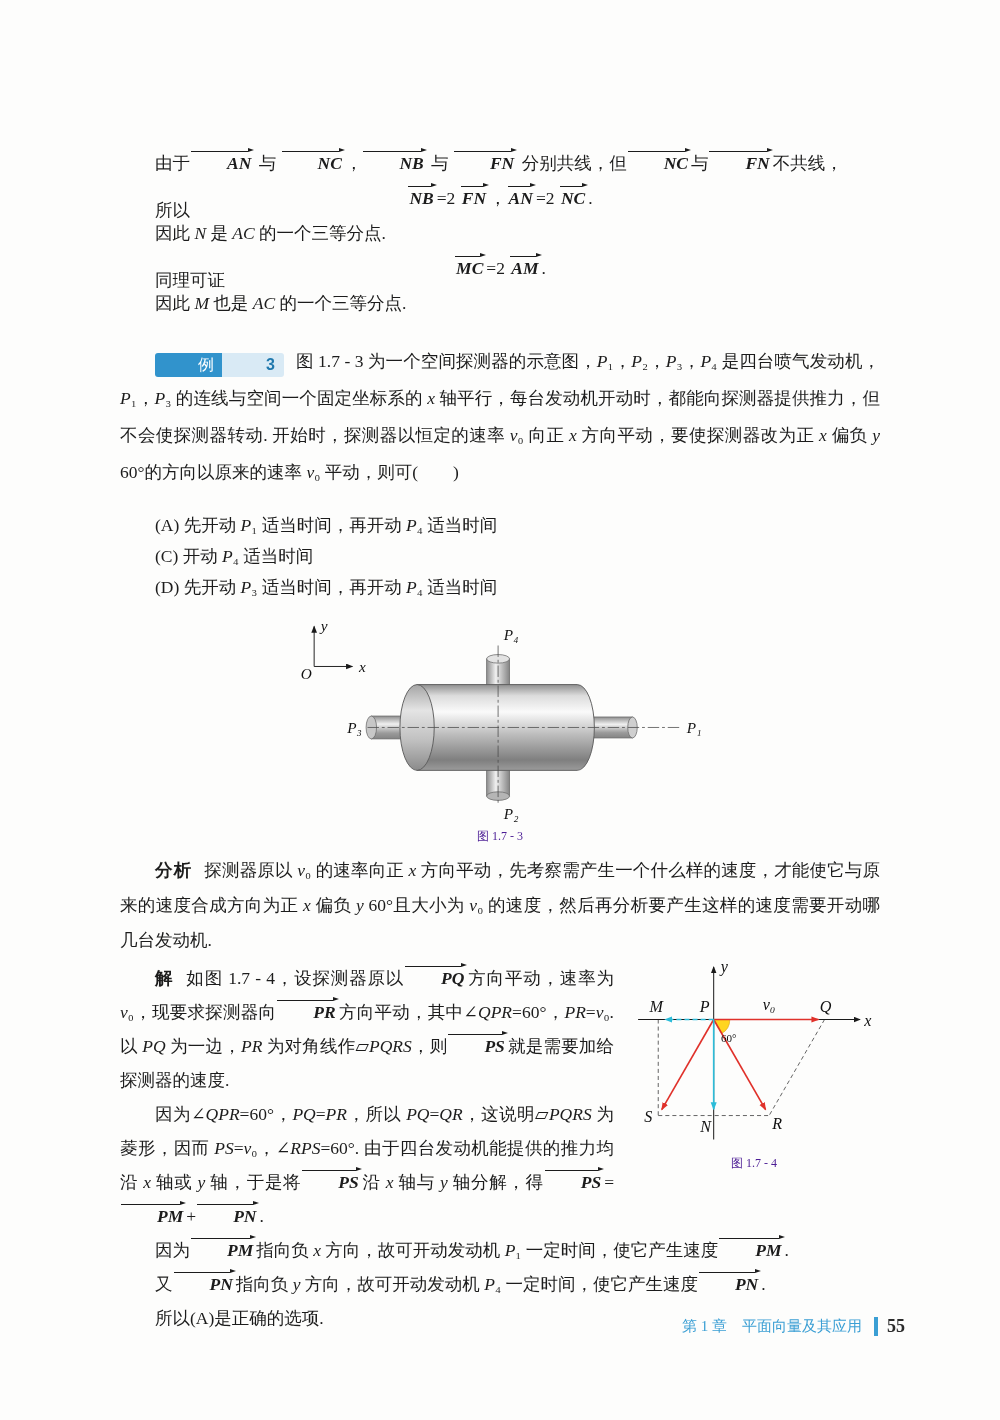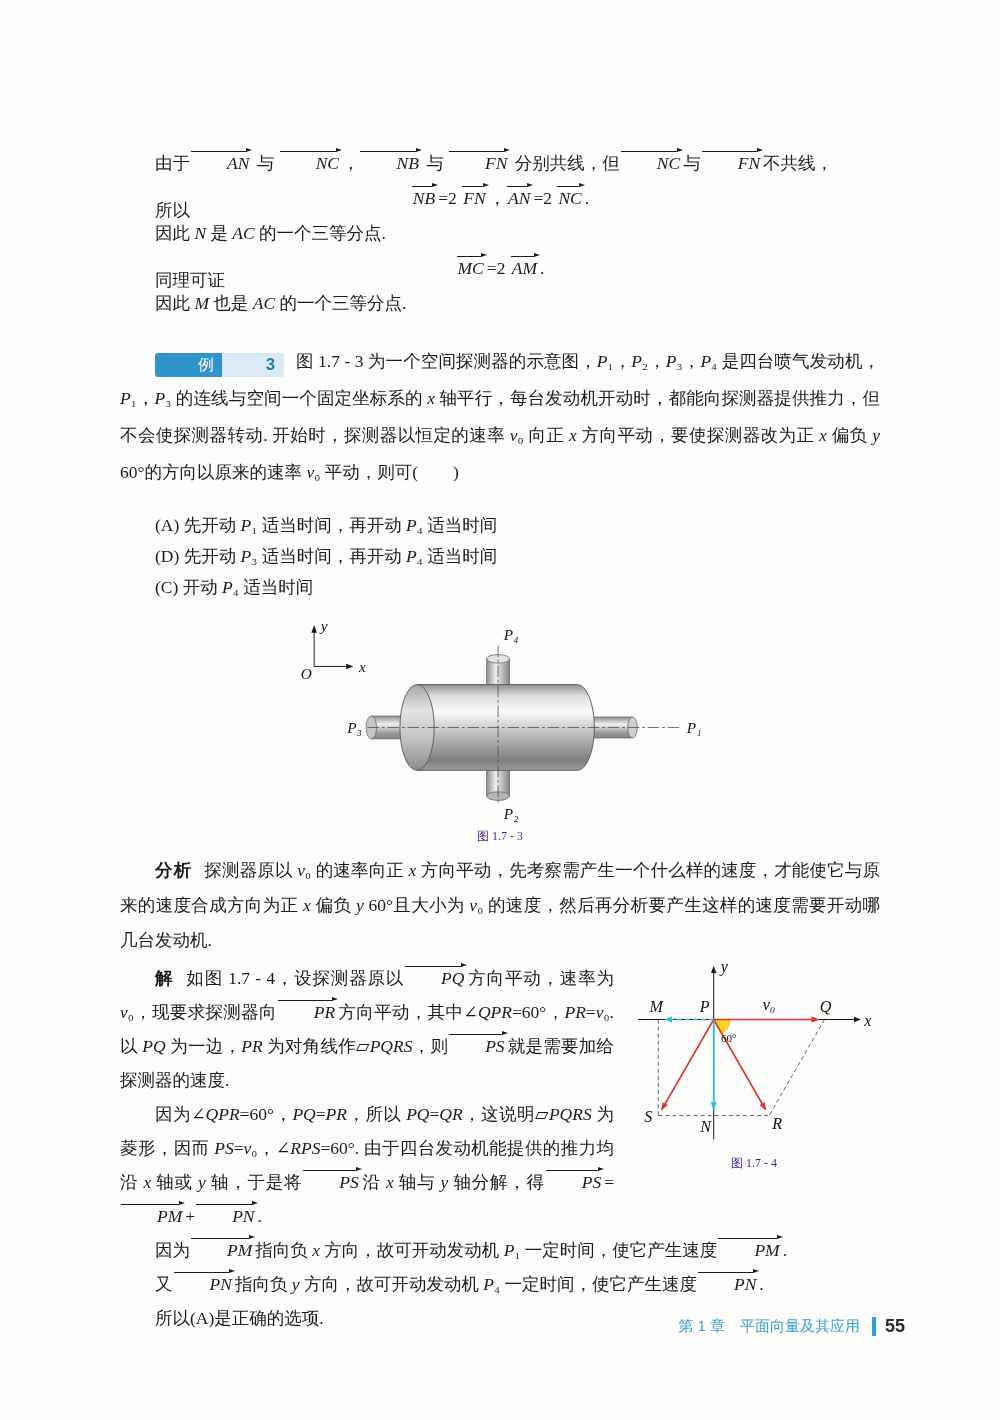--- a/index.html
+++ b/index.html
@@ -13,21 +13,21 @@
   }
   .page{position:absolute;inset:0;padding:146px 120px 0 120px}
   .line,.para,.option{font-size:17.5px}
   .line{text-indent:2em;line-height:35px}
   .para{text-align:justify}
   .mi{font-family:"Liberation Serif","DejaVu Serif",serif;font-style:italic}
   
   .vec{
     position:relative;display:inline-block;
     font-family:"Liberation Serif","DejaVu Serif",serif;font-style:italic;
-    padding:4px 3px 0 2px;line-height:1.1;
+    padding:4px 3px 0 2px;line-height:1.1;font-weight:bold;
   }
   .vec::before{content:"";position:absolute;left:1px;right:6px;top:1px;border-top:1.3px solid #1c1c1c}
   .vec::after{content:"";position:absolute;right:0;top:-1.6px;width:0;height:0;
     border-left:6px solid #1c1c1c;border-top:2.7px solid transparent;border-bottom:2.7px solid transparent}
   
   .formula-line{text-indent:0;position:relative;text-align:center}
   .formula-line .lead{position:absolute;left:2em;top:12px}
   
   .intro{margin-bottom:22px}
   .ex-p{text-indent:2em;line-height:37px}
@@ -44,21 +44,21 @@
   
   .plabel{font-weight:700;font-family:"Liberation Sans","DejaVu Sans",sans-serif;
     font-size:17.5px;margin-right:12px;letter-spacing:1px}
   .ana-p{text-indent:2em;line-height:35px;margin-top:4px}
   .solution{margin-top:3px}
   .sol-p{text-indent:2em;line-height:34px}
   .fig4{float:right;width:252px;margin:-4px 0 6px 14px;text-align:center}
   .clear{clear:both}
   
   .footer{position:absolute;top:1316px;right:95px;display:flex;align-items:center;
-    font-family:Liberation Sans, sans-serif}
+    font-family:Liberation Serif, serif}
   .f-chapter{color:#3b9fd4;font-size:15px;margin-right:15px}
   .f-title{color:#3b9fd4;font-size:15px}
   .f-bar{width:4px;height:19px;background:#3b9fd4;margin:0 9px 0 12px}
   .f-page{font-size:18px;color:#2b2b2b;font-weight:bold}
 </style>
 </head>
 <body>
 
 <div class="page">
 
@@ -78,22 +78,22 @@
 
   <section class="example">
     <p class="para ex-p">
       <span class="badge">
           <span class="badge-l">例</span>
           <span class="badge-n">3</span>
         </span><span>图 1.7 - 3 为一个空间探测器的示意图，<i class="mi">P</i>₁，<i class="mi">P</i>₂，<i class="mi">P</i>₃，<i class="mi">P</i>₄ 是四台喷气发动机，<i class="mi">P</i>₁，<i class="mi">P</i>₃ 的连线与空间一个固定坐标系的 <i class="mi">x</i> 轴平行，每台发动机开动时，都能向探测器提供推力，但不会使探测器转动. 开始时，探测器以恒定的速率 <i class="mi">v</i>₀ 向正 <i class="mi">x</i> 方向平动，要使探测器改为正 <i class="mi">x</i> 偏负 <i class="mi">y</i> 60°的方向以原来的速率 <i class="mi">v</i>₀ 平动，则可(　　)</span>
     </p>
     <div class="options">
       <div class="option">(A) 先开动 <i class="mi">P</i>₁ 适当时间，再开动 <i class="mi">P</i>₄ 适当时间</div>
+      <div class="option">(C) 开动 <i class="mi">P</i>₄ 适当时间</div>
       <div class="option">(D) 先开动 <i class="mi">P</i>₃ 适当时间，再开动 <i class="mi">P</i>₄ 适当时间</div>
-      <div class="option">(C) 开动 <i class="mi">P</i>₄ 适当时间</div>
     </div>
   </section>
 
   <figure class="fig3-block">
     <svg width="448" viewBox="0 0 470 218" xmlns="http://www.w3.org/2000/svg" style="display:block;margin:0 auto">
       <defs>
         <linearGradient id="gBody" x1="0" y1="0" x2="0" y2="1">
           <stop offset="0" stop-color="#909090"></stop>
           <stop offset="0.13" stop-color="#dcdcdc"></stop>
           <stop offset="0.32" stop-color="#fafafa"></stop>

